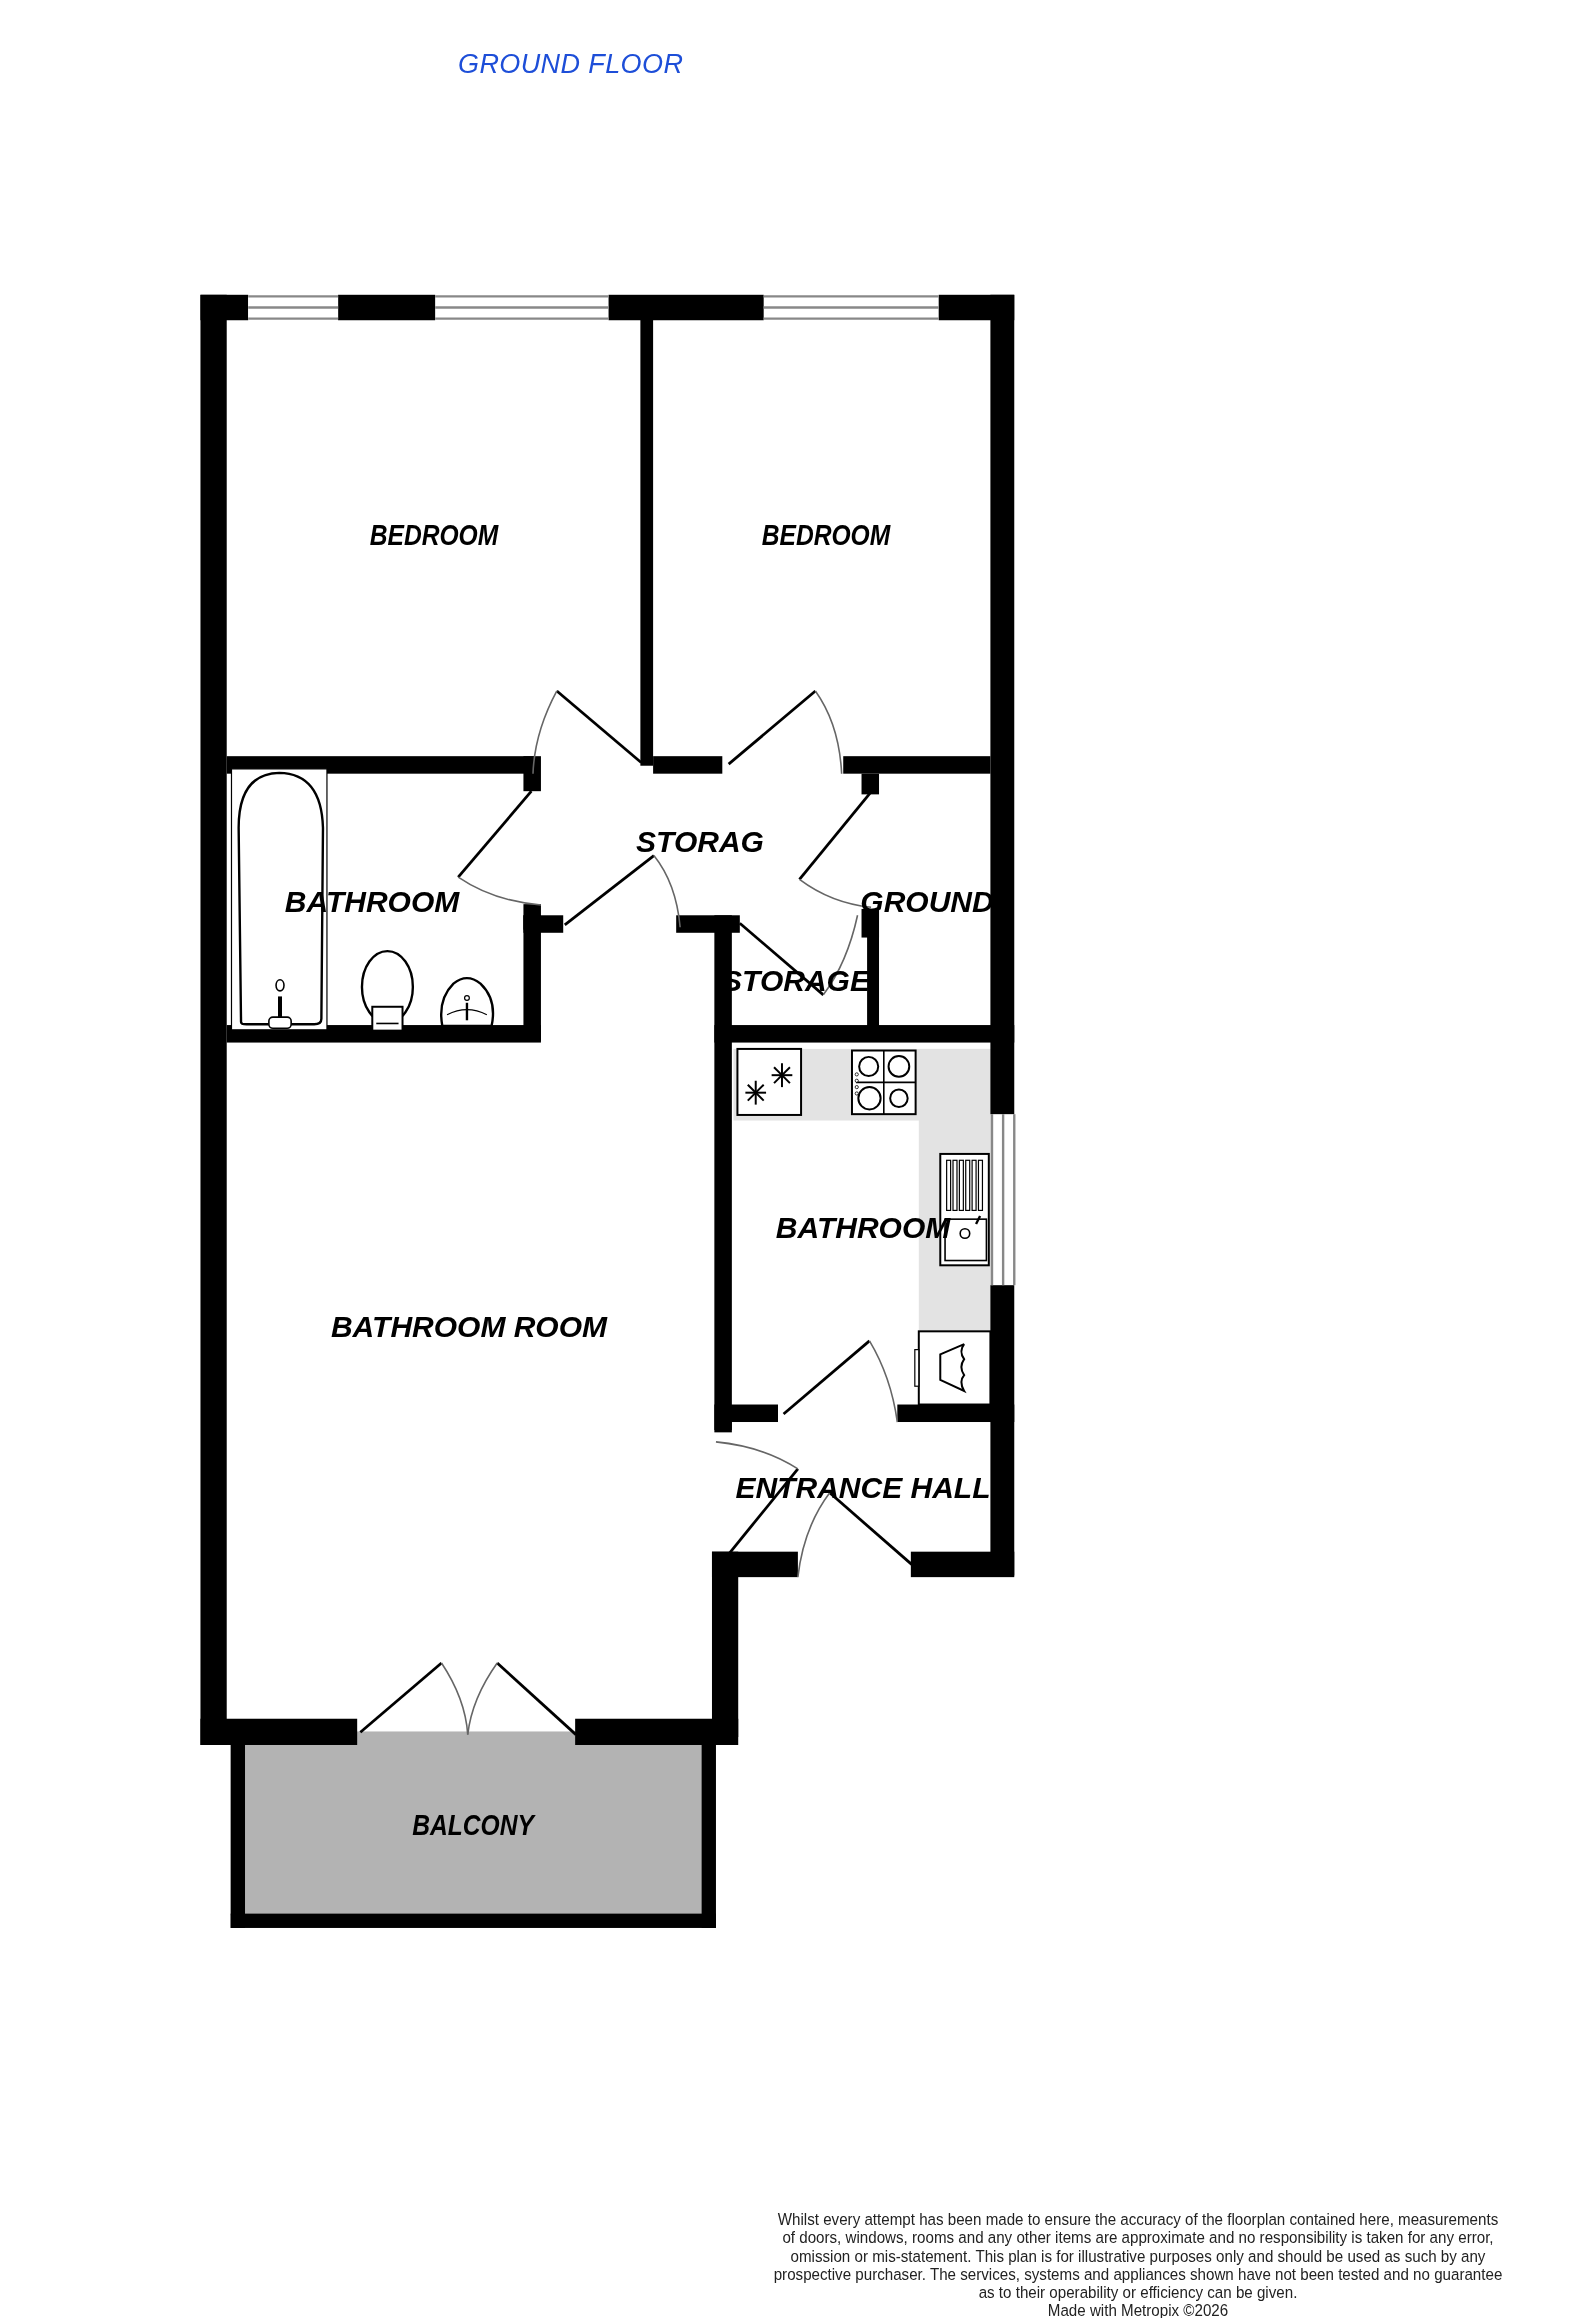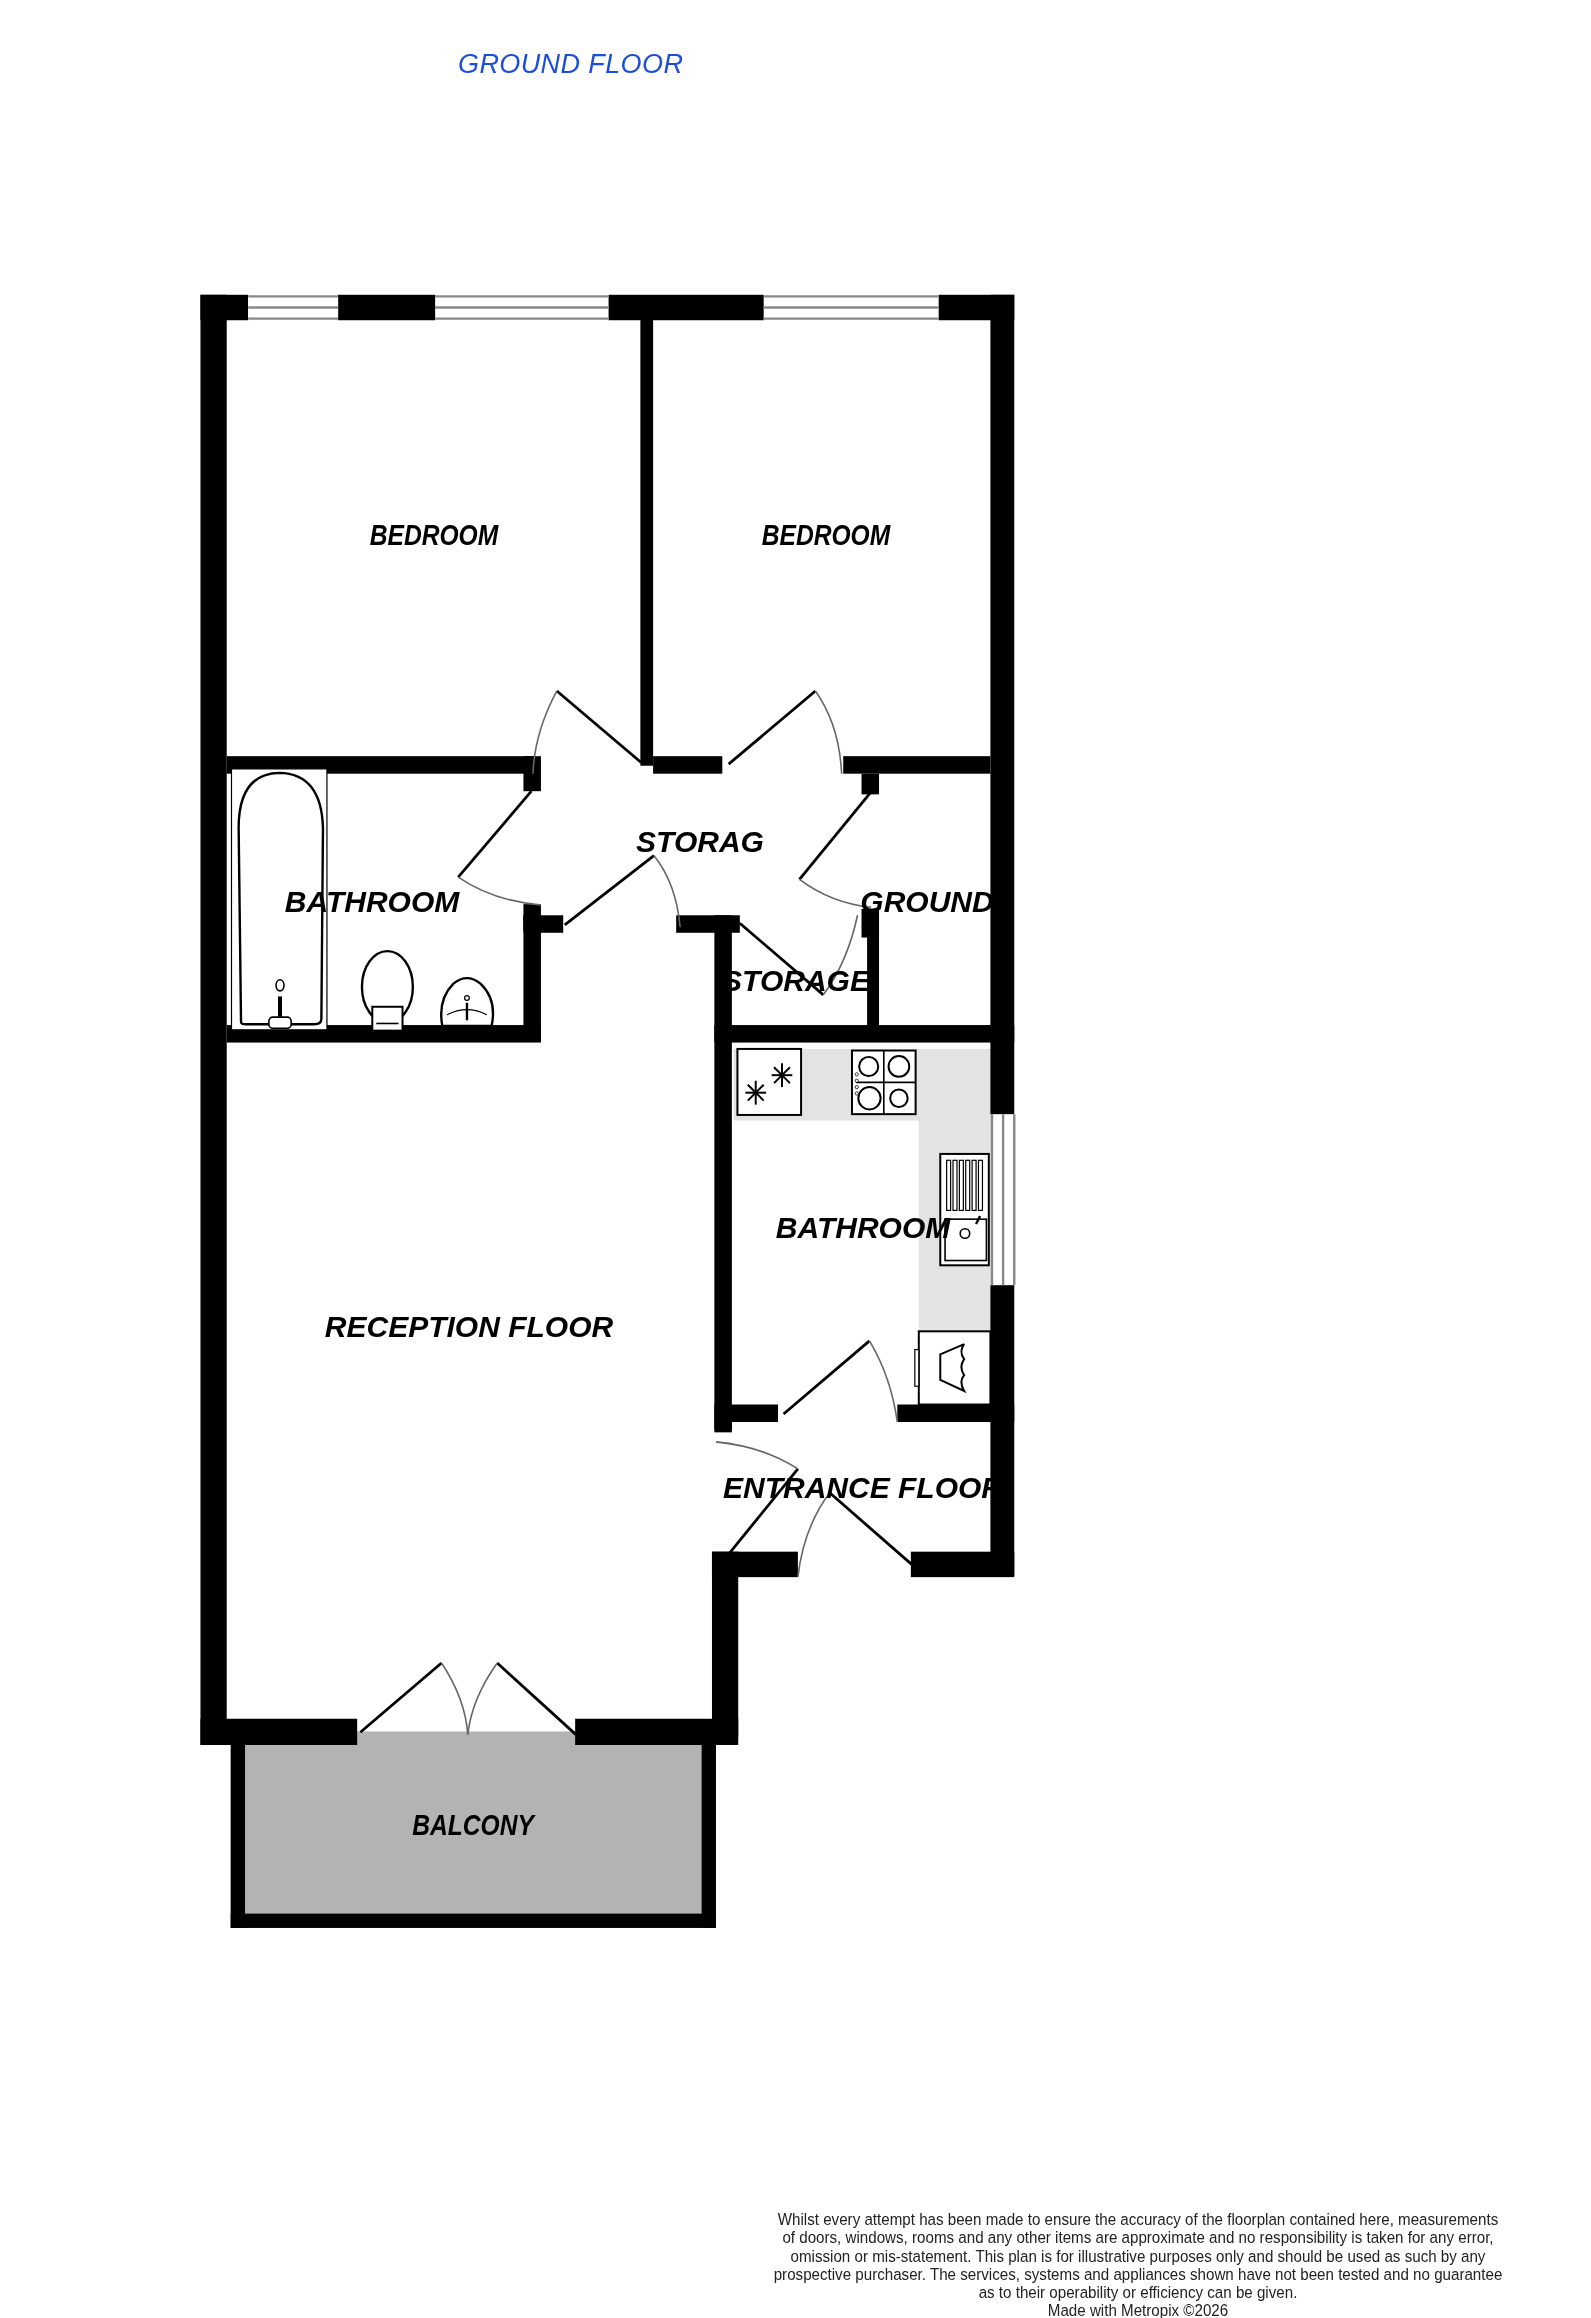--- a/index.html
+++ b/index.html
@@ -223,21 +223,21 @@
   </g>
 </svg>
 
 <div class="room-label condensed" style="left:434px;top:535px">BEDROOM</div>
 <div class="room-label condensed" style="left:826px;top:535px">BEDROOM</div>
 <div class="room-label" style="left:700px;top:842px">STORAG</div>
 <div class="room-label" style="left:372px;top:902px">BATHROOM</div>
 <div class="room-label" style="left:927px;top:902px">GROUND</div>
 <div class="room-label" style="left:796px;top:981px">STORAGE</div>
 <div class="room-label" style="left:863px;top:1228px">BATHROOM</div>
-<div class="room-label" style="left:469px;top:1327px">RECEPTION FLOOR</div>
-<div class="room-label" style="left:863px;top:1488px">ENTRANCE FLOOR</div>
+<div class="room-label" style="left:469px;top:1327px">BATHROOM ROOM</div>
+<div class="room-label" style="left:863px;top:1488px">ENTRANCE HALL</div>
 <div class="room-label condensed" style="left:473px;top:1825px">BALCONY</div>
 
 <div class="disclaimer">
   <span>Whilst every attempt has been made to ensure the accuracy of the floorplan contained here, measurements of doors, windows, rooms and any other items are approximate and no responsibility is taken for any error, omission or mis-statement. This plan is for illustrative purposes only and should be used as such by any prospective purchaser. The services, systems and appliances shown have not been tested and no guarantee as to their operability or efficiency can be given.</span>
   <span class="credit">Made with Metropix ©2026</span>
 </div>
 
 
 </body></html>

